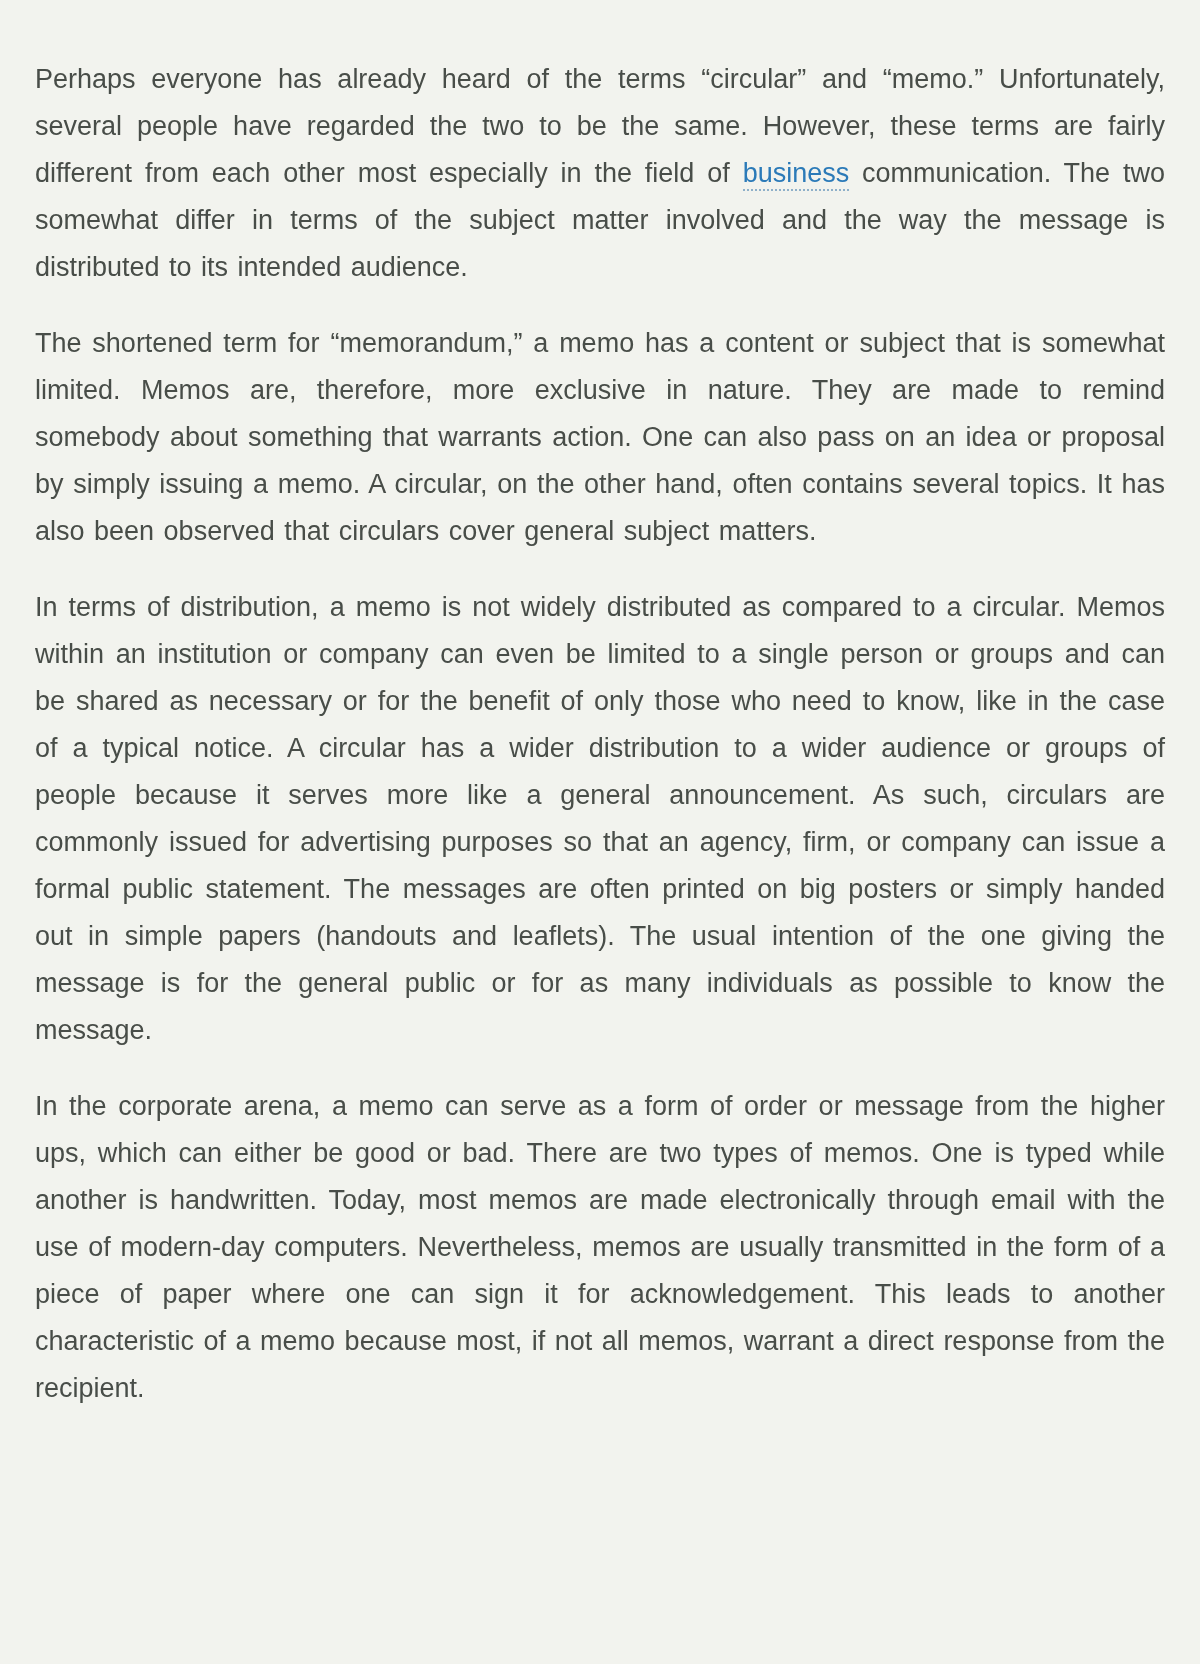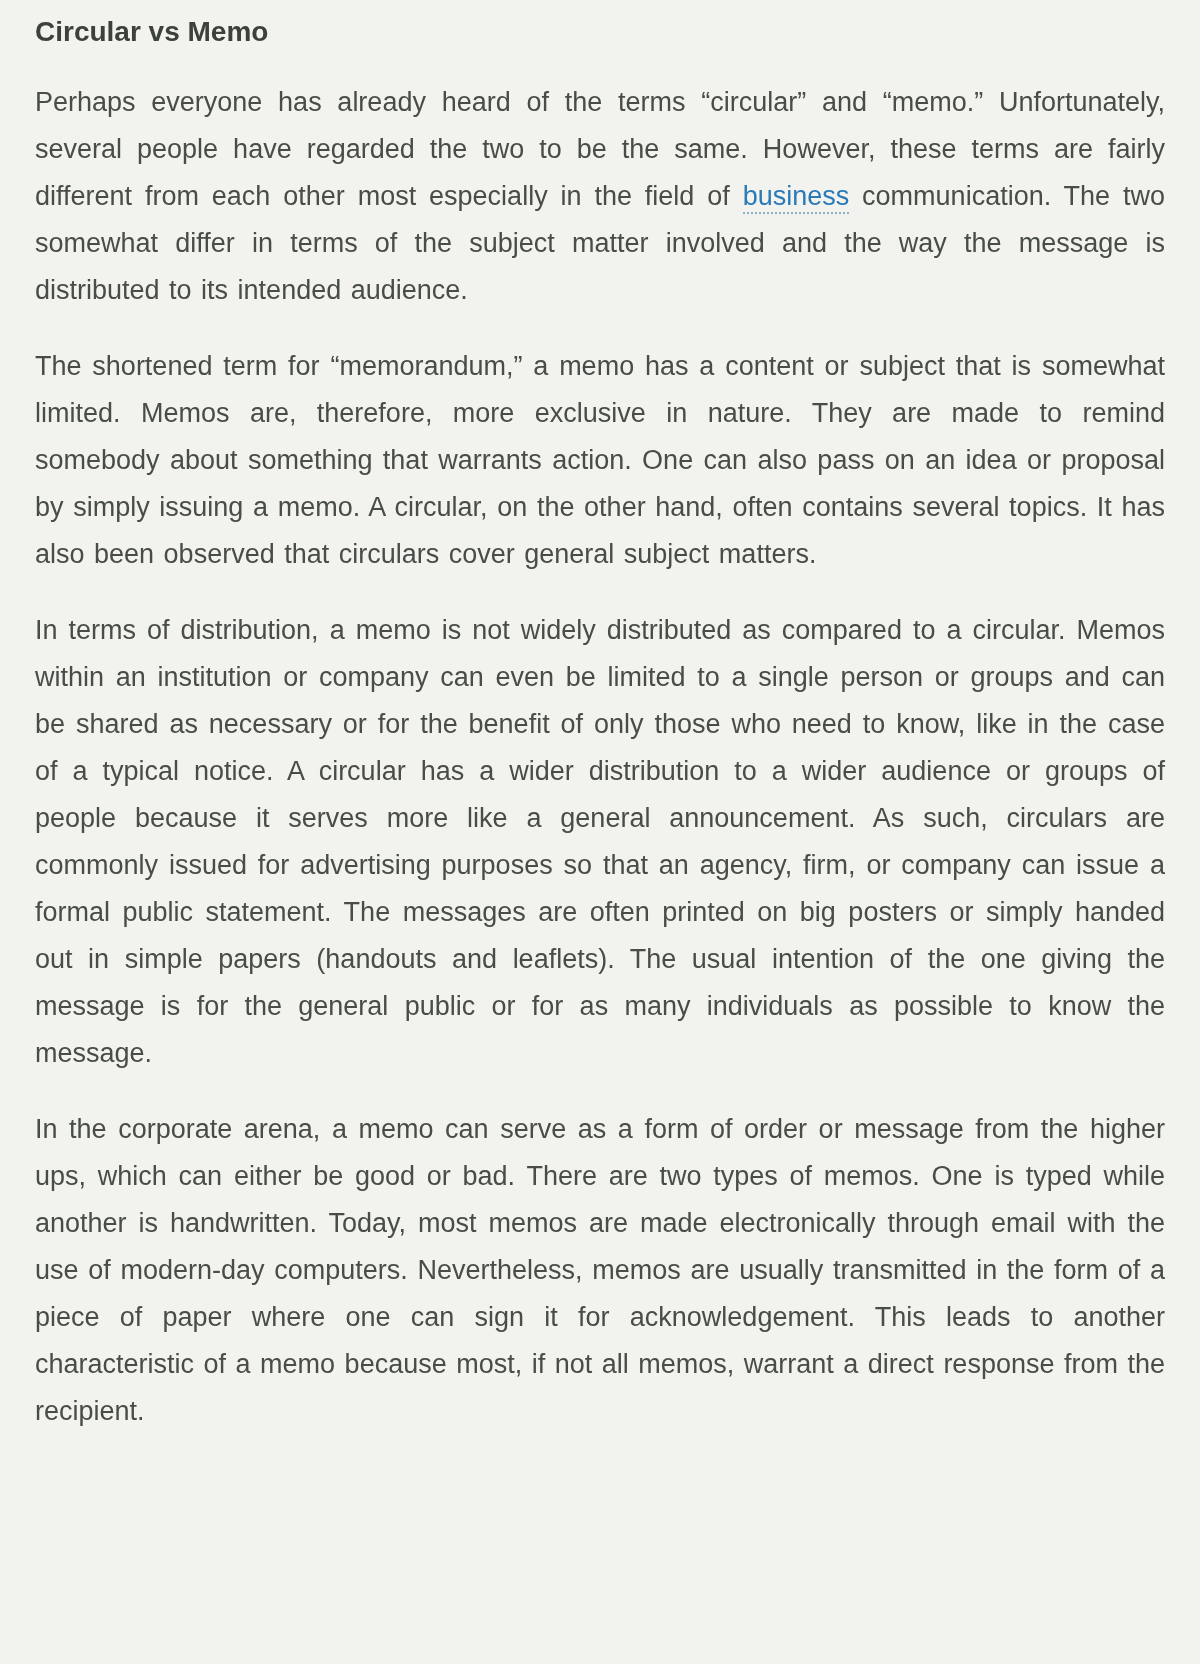--- a/index.html
+++ b/index.html
@@ -27,35 +27,34 @@
   .para {
     margin: 29px 0 0 0;
     font-size: 27px;
     line-height: 47px;
     color: #484d48;
     text-align: justify;
     text-justify: inter-word;
     word-spacing: 2px;
   }
   .para:first-of-type {
-    margin-top: 28px;
+    margin-top: 43px;
   }
   .inline-link {
     color: #2b7ab8;
     text-decoration: none;
     border-bottom: 2px dotted #8fb0c9;
     padding-bottom: 1px;
     cursor: pointer;
   }
 </style>
 </head>
 <body>
 
 <div class="article">
-  <h1 class="title">Circular vs Memo</h1>
 
   <p class="para"><span>Perhaps everyone has already heard of the terms “circular” and “memo.” Unfortunately, several people have regarded the two to be the same. However, these terms are fairly different from each other most especially in the field of </span><a class="inline-link">business</a><span> communication. The two somewhat differ in terms of the subject matter involved and the way the message is distributed to its intended audience.</span></p>
 
   <p class="para">The shortened term for “memorandum,” a memo has a content or subject that is somewhat limited. Memos are, therefore, more exclusive in nature. They are made to remind somebody about something that warrants action. One can also pass on an idea or proposal by simply issuing a memo. A circular, on the other hand, often contains several topics. It has also been observed that circulars cover general subject matters.</p>
 
   <p class="para">In terms of distribution, a memo is not widely distributed as compared to a circular. Memos within an institution or company can even be limited to a single person or groups and can be shared as necessary or for the benefit of only those who need to know, like in the case of a typical notice. A circular has a wider distribution to a wider audience or groups of people because it serves more like a general announcement. As such, circulars are commonly issued for advertising purposes so that an agency, firm, or company can issue a formal public statement. The messages are often printed on big posters or simply handed out in simple papers (handouts and leaflets). The usual intention of the one giving the message is for the general public or for as many individuals as possible to know the message.</p>
 
   <p class="para">In the corporate arena, a memo can serve as a form of order or message from the higher ups, which can either be good or bad. There are two types of memos. One is typed while another is handwritten. Today, most memos are made electronically through email with the use of modern-day computers. Nevertheless, memos are usually transmitted in the form of a piece of paper where one can sign it for acknowledgement. This leads to another characteristic of a memo because most, if not all memos, warrant a direct response from the recipient.</p>
 </div>
 

